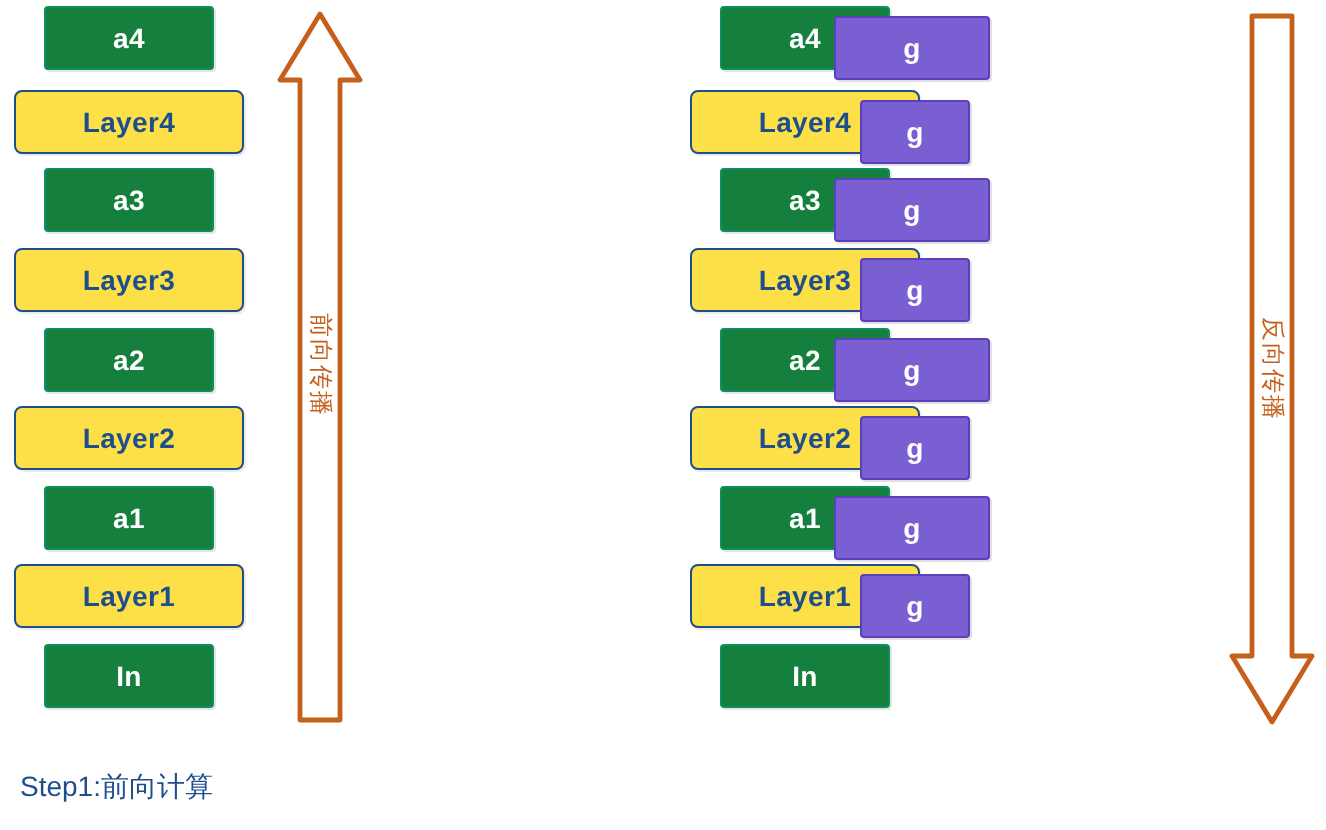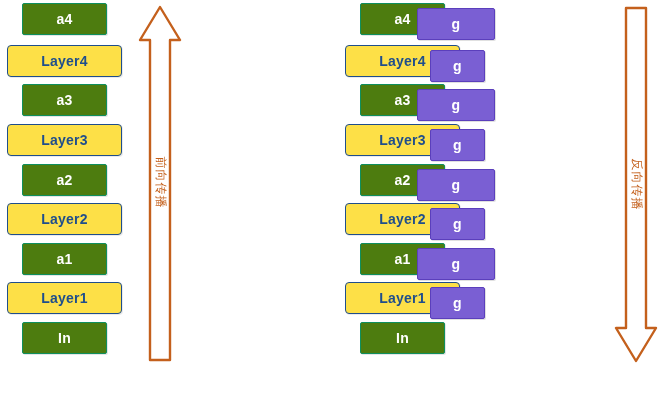--- a/index.html
+++ b/index.html
@@ -47,21 +47,21 @@
     display: flex;
     align-items: center;
     justify-content: center;
     font-size: 14px;
     font-weight: bold;
     border-radius: 2px;
     letter-spacing: 0.2px;
   }
 
   .box-act {
-    background: #4d7c0f;
+    background: #15803d;
     border: 1.5px solid #0f8f5e;
     color: #ffffff;
     box-shadow: 1px 1px 0 rgba(0,0,0,0.10);
   }
 
   .box-layer {
     background: #fde047;
     border: 1.8px solid #1f4e8c;
     color: #1f4e8c;
     border-radius: 4px;
@@ -142,20 +142,21 @@
       </div>
     </div>
 
   <div class="arrow" id="arrow-forward" style="left:137px; top:4px;">
     <svg width="46" height="360" viewBox="0 0 46 360" aria-hidden="true">
       <path d="M23 3 L43 36 L33 36 L33 356 L13 356 L13 36 L3 36 Z" fill="#ffffff" stroke="#c4601c" stroke-width="2.4" stroke-linejoin="round"></path>
     </svg>
     <span class="arrow-label" id="arrow-label-forward">前向传播</span>
   </div>
 
+  <div class="caption" id="caption-forward">Step1:前向计算</div>
 </div>
 
 <div class="panel" id="panel-backward">
 
   <div class="stack" id="stack-backward">
       <div class="row" style="top: 3px; left: 0px; width: 331px;">
         <div class="box box-act" style="left: 28px; width: 85px;">a4</div>
       </div>
       <div class="box box-grad" style="position: absolute; top: 8px; left: 85px; width: 78px;">g</div>
       <div class="row" style="top: 45px; left: 0px; width: 331px;">

